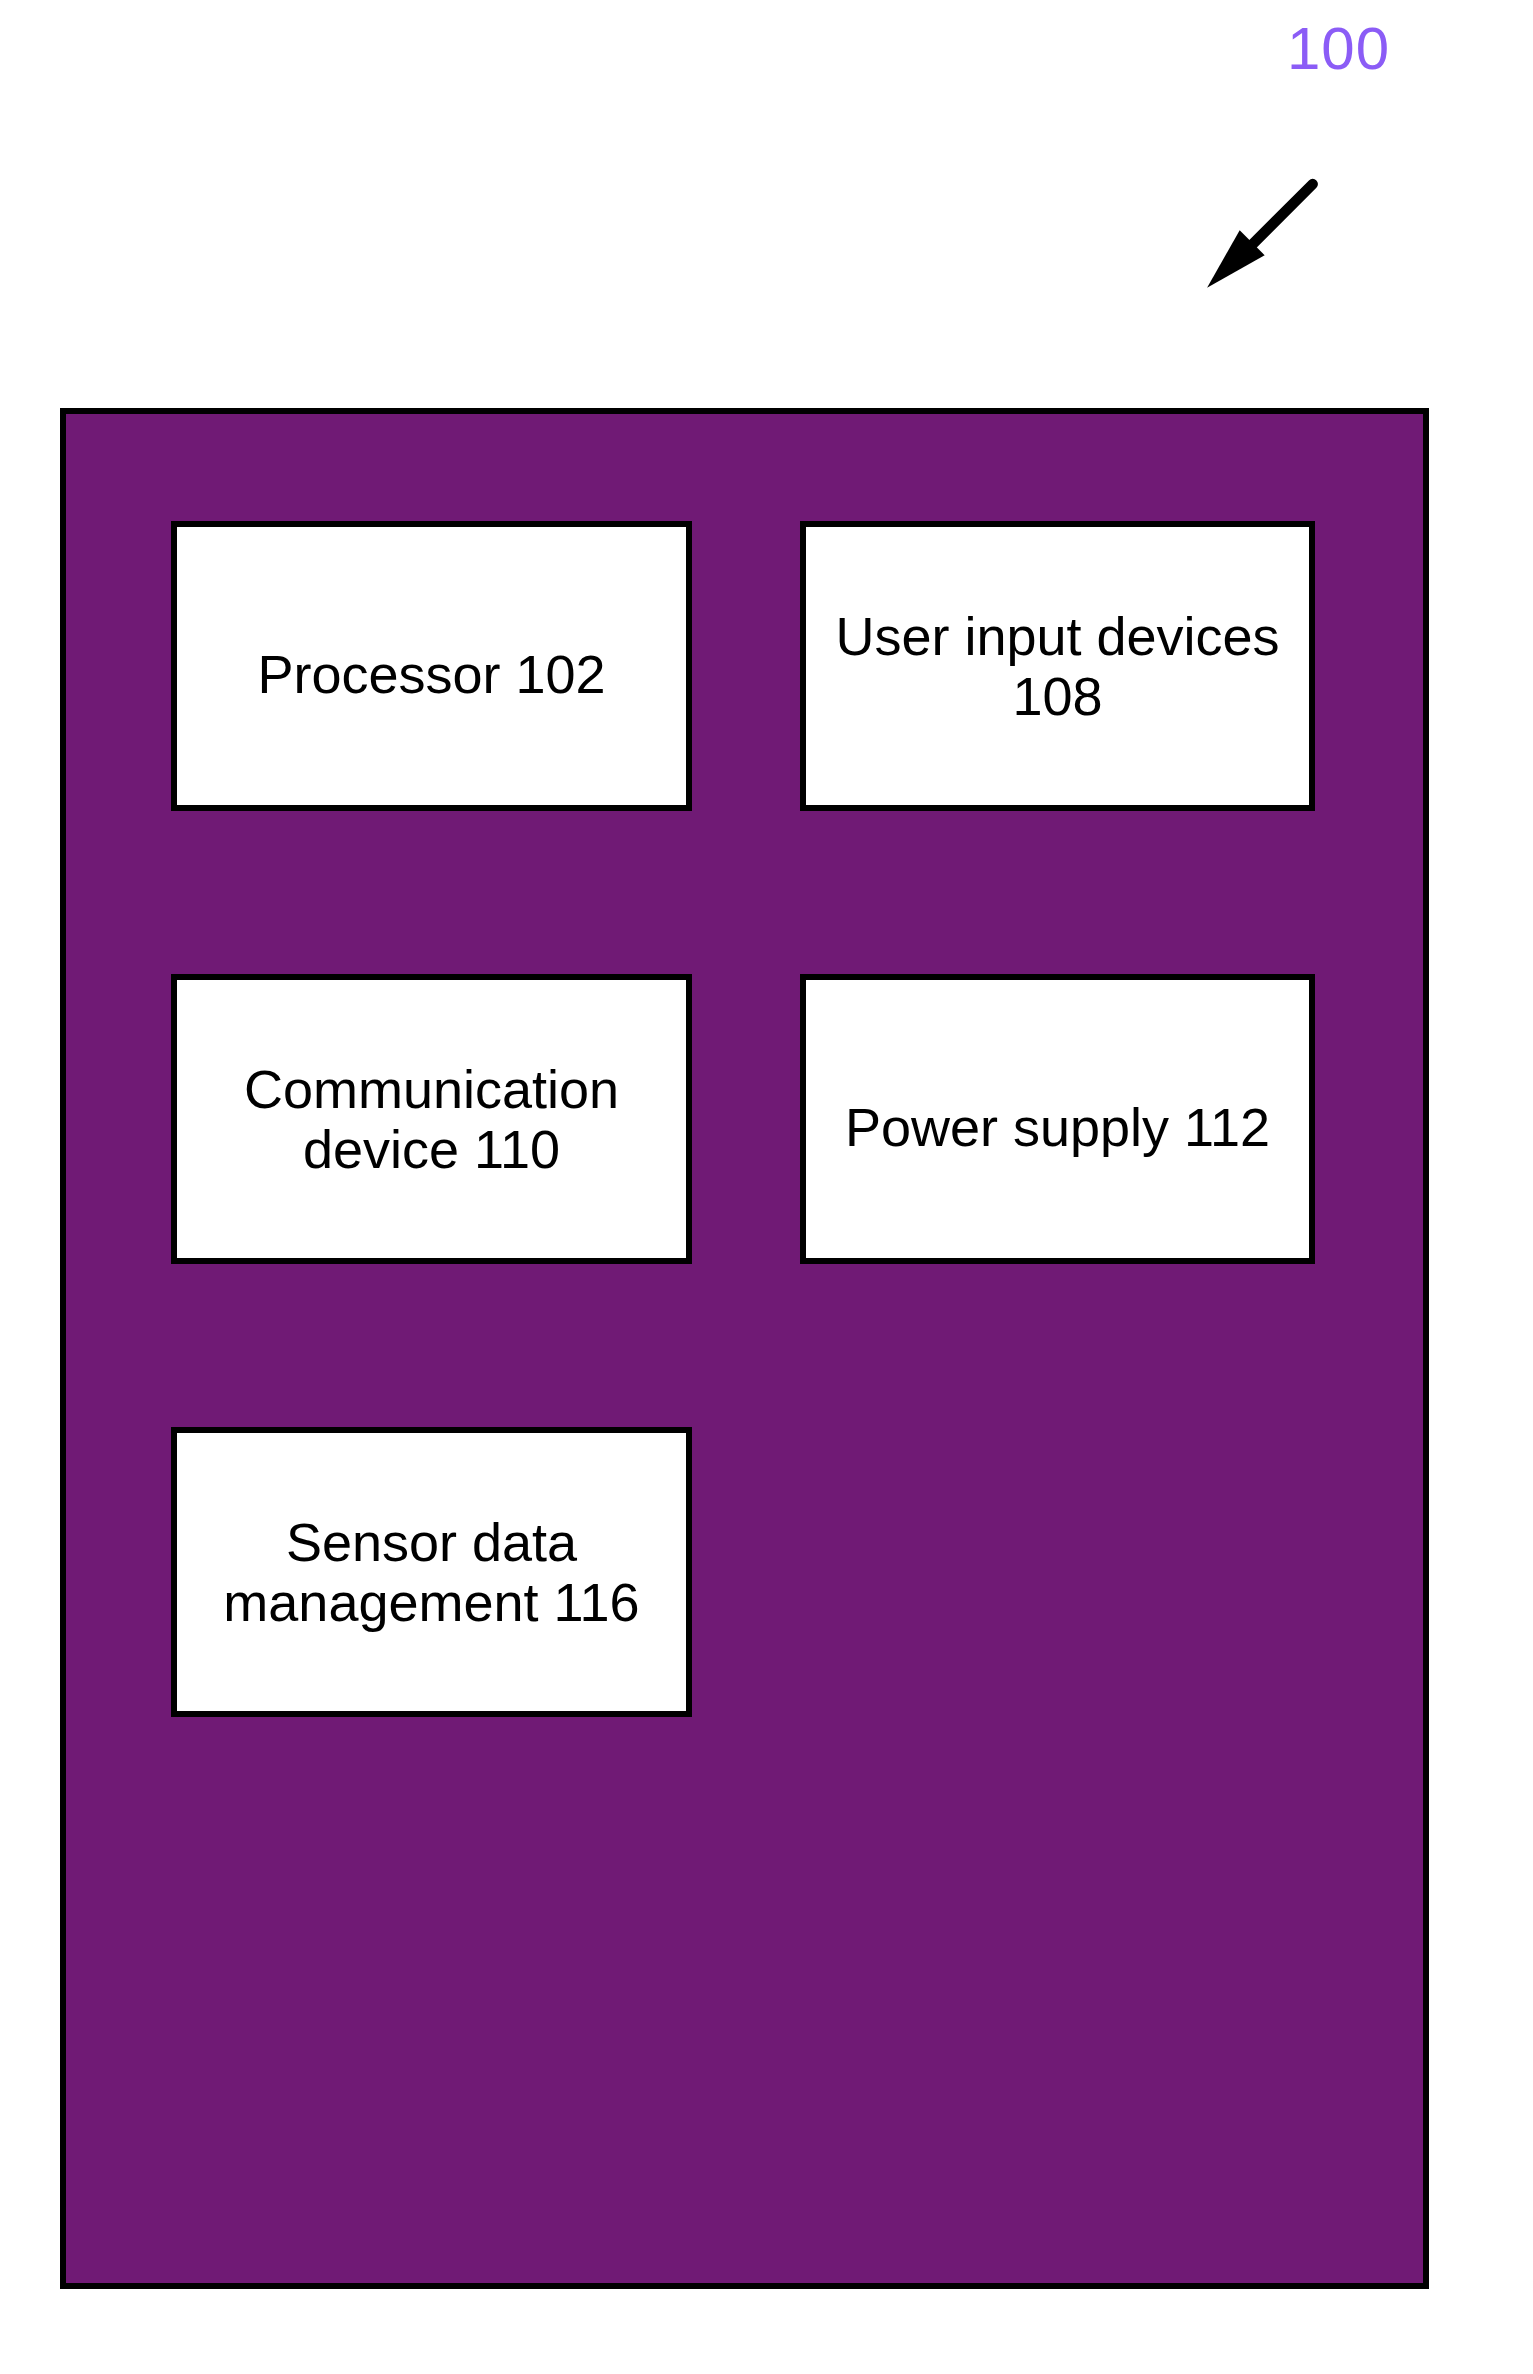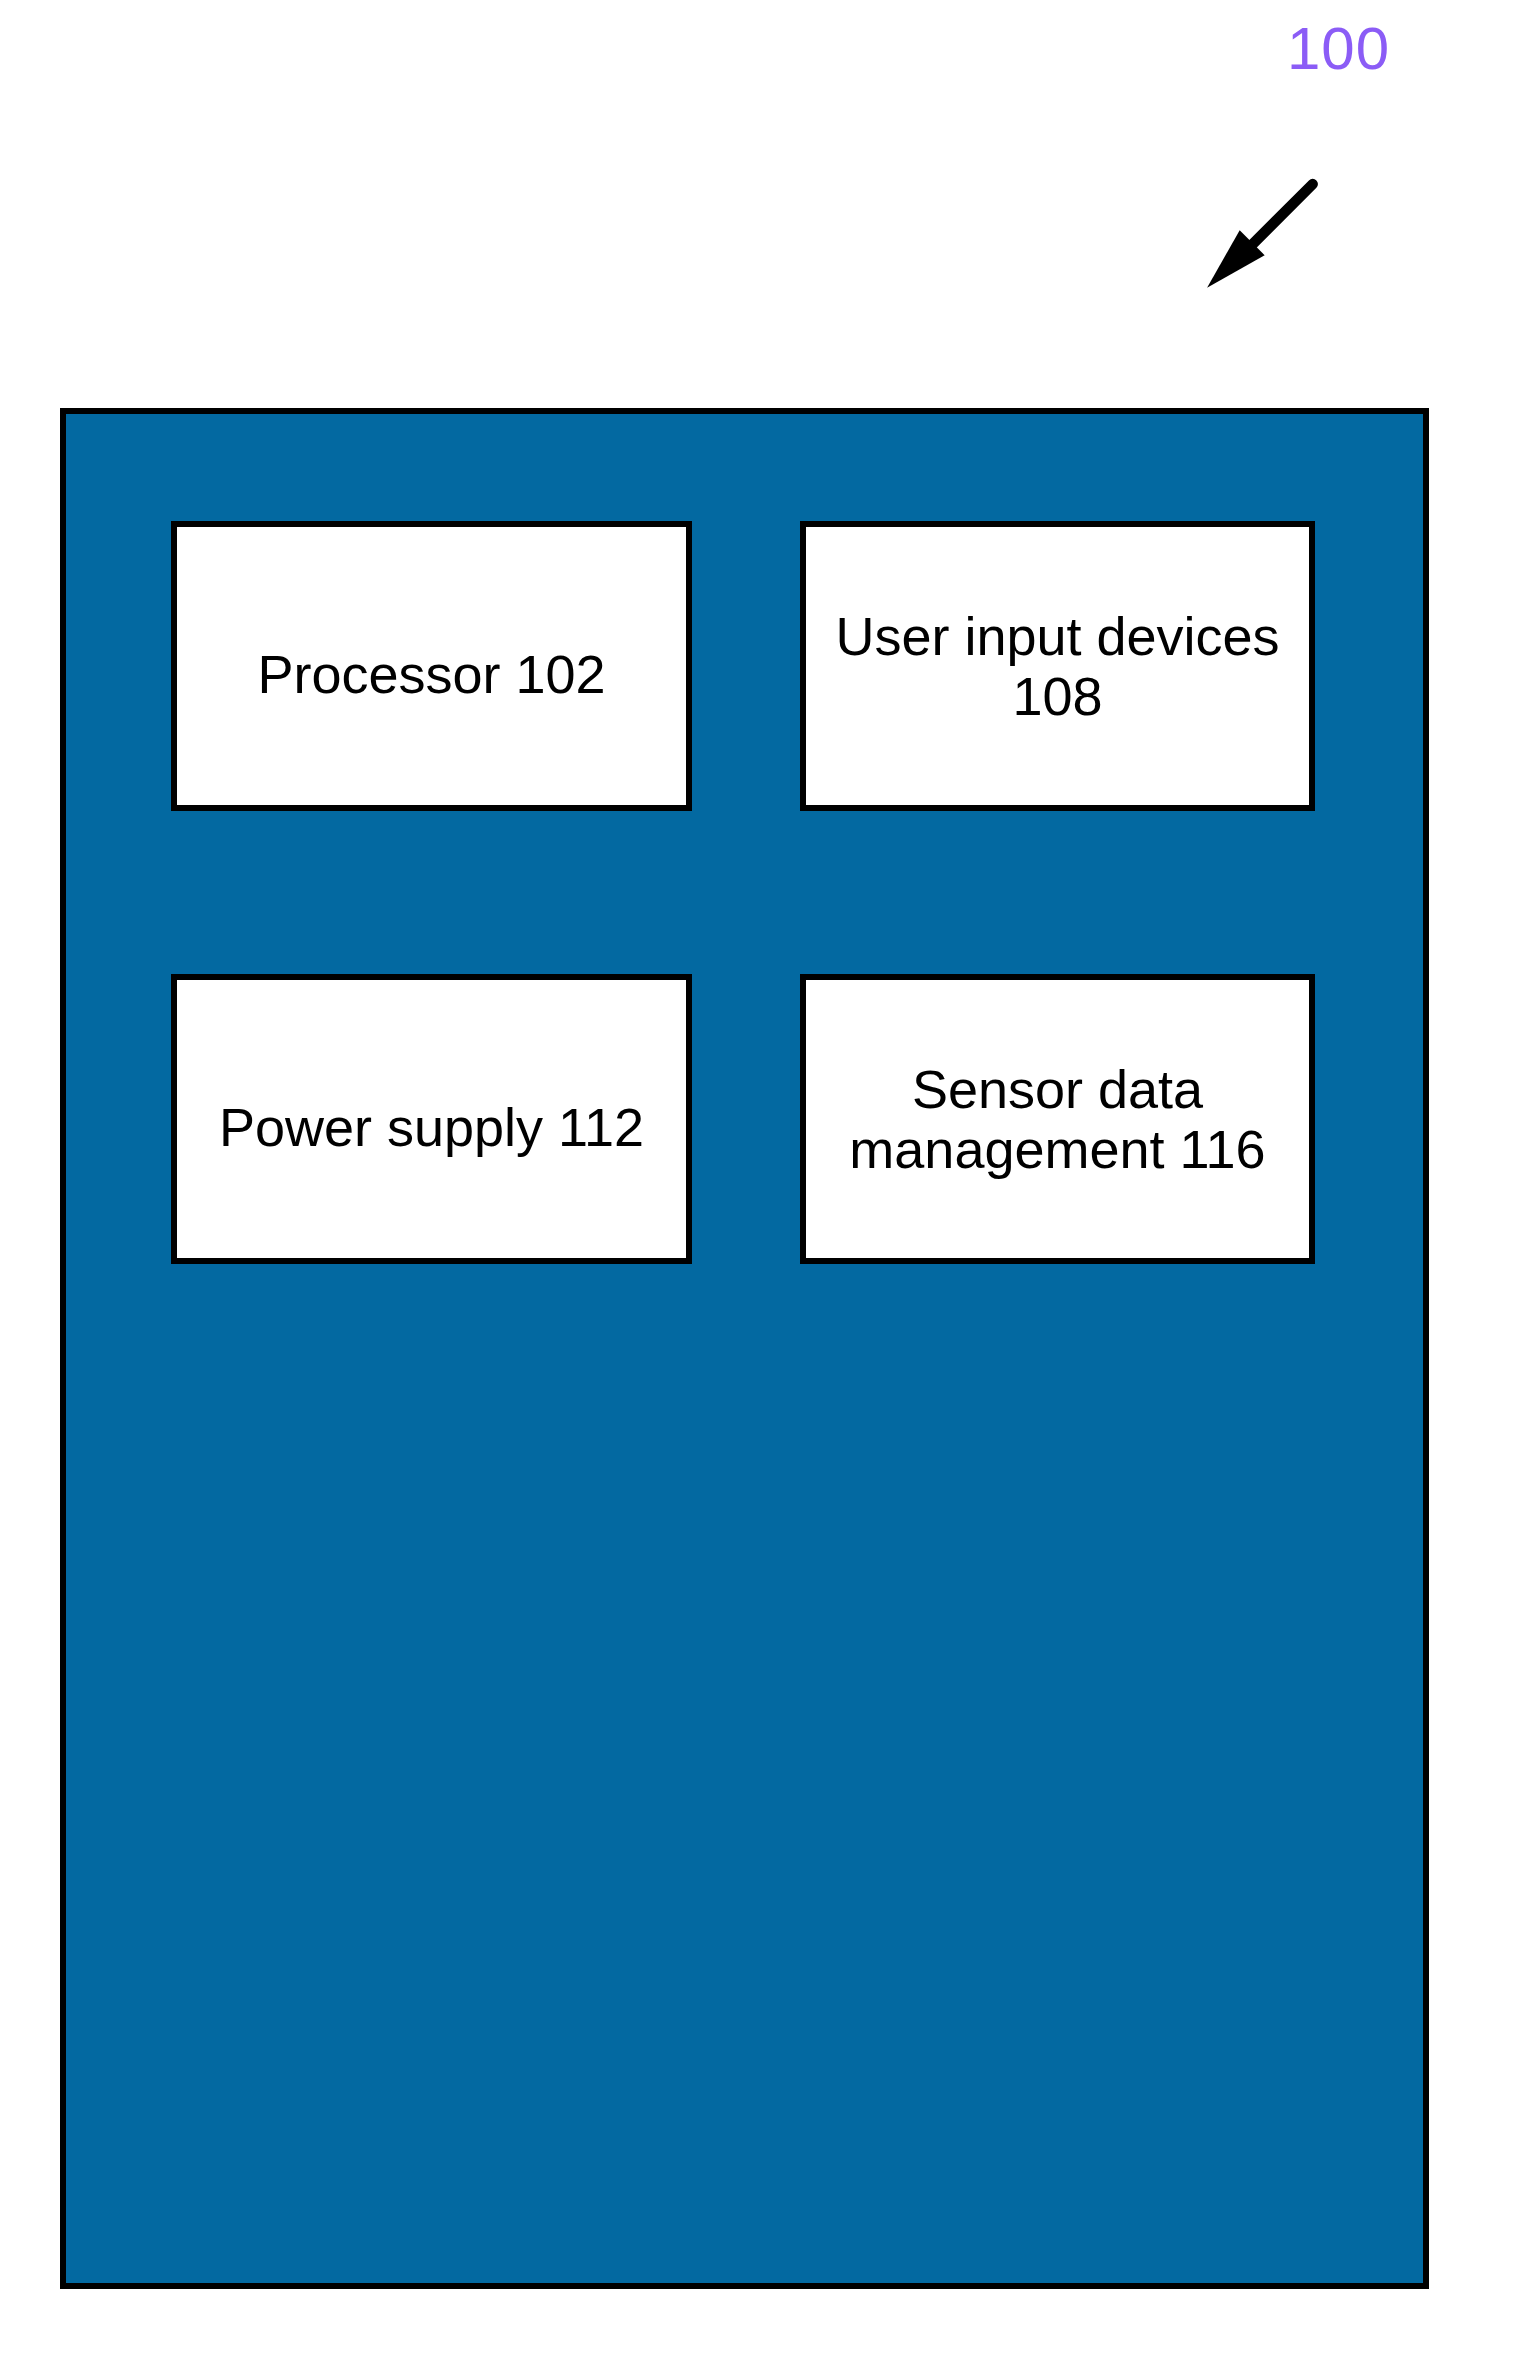--- a/index.html
+++ b/index.html
@@ -45,21 +45,21 @@
 
   
   .system-box {
     position: absolute;
     left: 60px;
     top: 408px;
     width: 1369px;
     height: 1881px;
     border: 6.7px solid #000;
     box-sizing: border-box;
-    background: #0369a1;
+    background: #701a75;
   }
 
   
   .component-grid {
     position: absolute;
     left: 105px;   
     top: 107px;    
     width: 1136px; 
     display: grid;
     grid-template-columns: 521px 515px;
@@ -102,20 +102,23 @@
   </svg>
 
   <div class="system-box">
     <div class="component-grid">
         <div class="component-box nudge-down">
           <div class="component-label">Processor 102</div>
         </div>
         <div class="component-box">
           <div class="component-label">User input devices 108</div>
         </div>
+        <div class="component-box">
+          <div class="component-label">Communication device 110</div>
+        </div>
         <div class="component-box nudge-down">
           <div class="component-label">Power supply 112</div>
         </div>
         <div class="component-box">
           <div class="component-label">Sensor data management 116</div>
         </div>
       </div>
   </div>
 
 </div>

